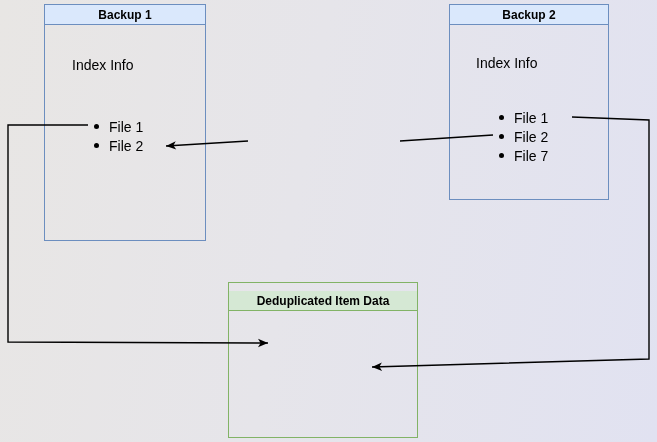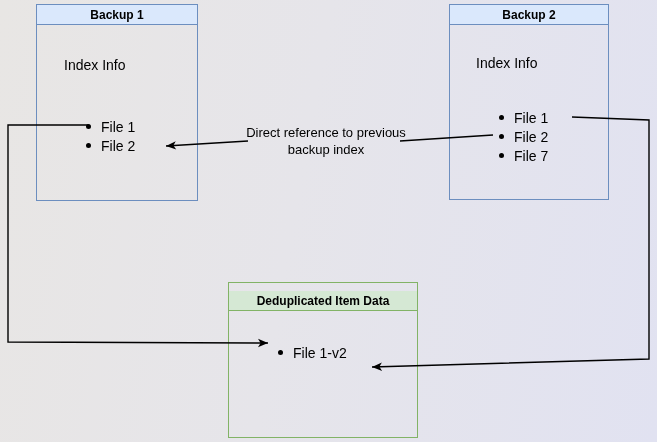--- a/index.html
+++ b/index.html
@@ -80,21 +80,21 @@
     font-size: 13px;
     line-height: 17px;
     z-index: 2;
   }
 </style>
 </head>
 <body>
 
 <div class="canvas">
 
-  <div class="box" style="left: 36px; top: 4px; width: 162px; height: 197px; border-color: rgb(108, 142, 191);">
+  <div class="box" style="left: 44px; top: 4px; width: 162px; height: 237px; border-color: rgb(108, 142, 191);">
     <div class="box-header" style="background-color: rgb(218, 232, 252); border-bottom-color: rgb(108, 142, 191);">Backup 1</div>
     <div class="box-body">
       <div class="body-label" style="left:27px; top:31px;">Index Info</div>
       <div class="list lh19" style="left:45px; top:92px;">
         <div class="li">
           <span class="dot"></span>
           <span>File 1</span>
         </div>
         <div class="li">
           <span class="dot"></span>
@@ -122,29 +122,24 @@
           <span>File 7</span>
         </div>
       </div>
     </div>
   </div>
 
   <div class="box" style="left: 228px; top: 282px; width: 190px; height: 156px; border-color: rgb(130, 179, 102);">
     <div class="box-header" style="background-color: rgb(213, 232, 212); border-bottom-color: rgb(130, 179, 102); margin-top: 8px;">Deduplicated Item Data</div>
     <div class="box-body">
       <div class="list lh21" style="left:45px; top:31px;">
-        <div class="li">
-          <span class="dot"></span>
-          <span>File 1-v2</span>
-        </div>
       </div>
     </div>
   </div>
 
-  <div class="edge-label">Direct reference to previous backup index</div>
 
   <svg class="edges" viewBox="0 0 657 442">
     <defs>
       <marker id="arrowhead" viewBox="0 0 12 12" refX="11" refY="6" markerWidth="12" markerHeight="12" markerUnits="userSpaceOnUse" orient="auto-start-reverse">
         <path d="M11,6 L1,1.8 L3.6,6 L1,10.2 Z" fill="#000000"></path>
       </marker>
     </defs>
     <path d="M88,125 L8,125 L8,342 L268,343" fill="none" stroke-width="1.4" marker-end="url(#arrowhead)" stroke="#000000"></path>
     <path d="M572,117 L649,120 L649,359 L372,367" fill="none" stroke-width="1.4" marker-end="url(#arrowhead)" stroke="#000000"></path>
     <path d="M493,135 L400,141" fill="none" stroke-width="1.4" stroke="#000000"></path>

